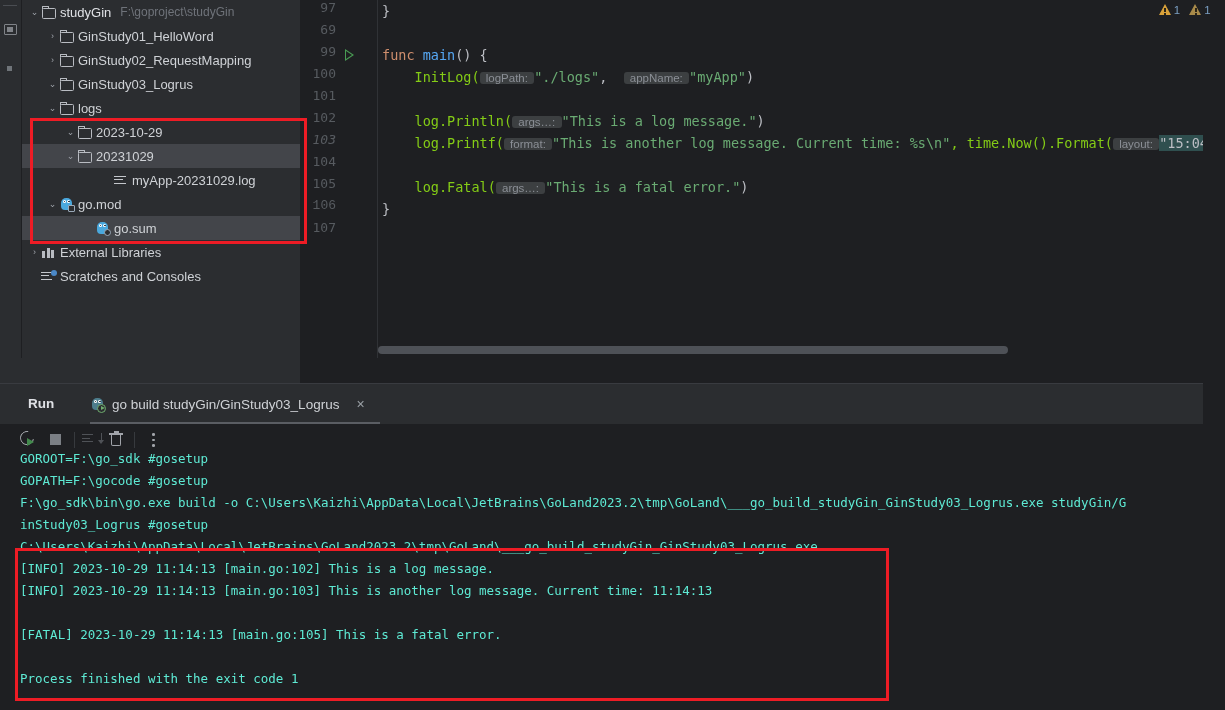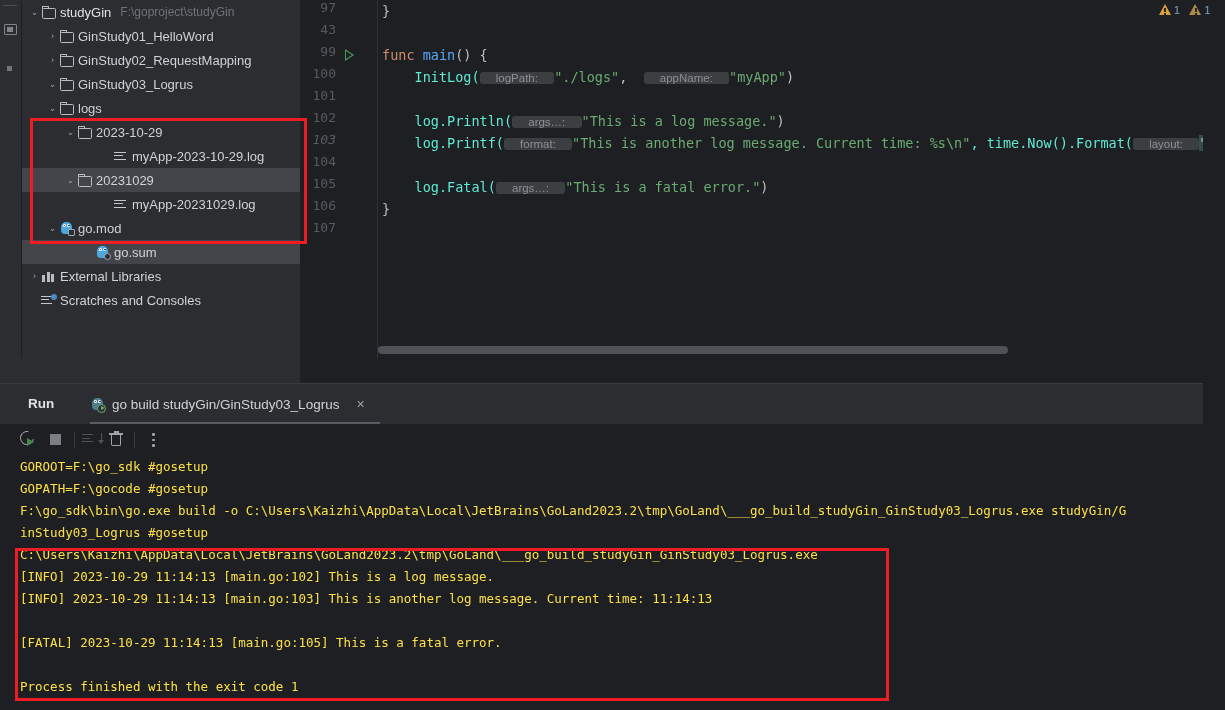--- a/index.html
+++ b/index.html
@@ -115,23 +115,23 @@
   .code {
     position: absolute; left: 78px; top: 0; width: 847px; height: 340px;
     font-family: "DejaVu Sans Mono", monospace; font-size: 13.5px; line-height: 22px;
     color: #bcbec4; white-space: pre;
   }
   .code .cl { position: absolute; left: 4px; height: 22px; line-height: 22px; }
   .kw  { color: #cf8e6d; }
   .fn  { color: #56a8f5; }
   .str { color: #6aab73; }
   .pl  { color: #bcbec4; }
-  .id  { color: #5eead4; }
+  .id  { color: #84cc16; }
   .hint {
-    background: #3c3f41; color: #8b8f96; border-radius: 3px; padding: 0px 13px;
+    background: #3c3f41; color: #8b8f96; border-radius: 3px; padding: 0px 3px;
     font-size: 11.5px; font-family: "Liberation Sans", sans-serif;
   }
   .strsel { background: #2f4f4f; }
 
   .topwarn { position: absolute; right: 8px; top: 3px; display: flex; align-items: center; gap: 2px; z-index: 20; }
   .warn-tri { position: relative; width: 13px; height: 13px; }
   .warn-tri .tri {
     position:absolute; left:0; top:1px; width: 0; height: 0;
     border-left: 6.5px solid transparent; border-right: 6.5px solid transparent; border-bottom: 11px solid #d8a13a;
   }
@@ -215,24 +215,24 @@
     border: 1.5px solid #b9bcc2; border-top: none; border-radius: 0 0 2px 2px;
   }
   .tbtn.sep2 { left: 134px; width: 1px; height: 16px; top: 8px; background: #3c3f43; }
   .tbtn.more { left: 144px; }
   .tbtn.more .d { position: absolute; left: 8px; width: 2.6px; height: 2.6px; background: #b9bcc2; border-radius: 50%; }
   .tbtn.more .d:nth-child(1) { top: 2px; }
   .tbtn.more .d:nth-child(2) { top: 7.5px; }
   .tbtn.more .d:nth-child(3) { top: 13px; }
 
   .console {
-    position: absolute; left: 0; top: 72px; width: 1225px; height: 255px;
+    position: absolute; left: 0; top: 64px; width: 1225px; height: 255px;
     background: #1e1f22; overflow: hidden;
     font-family: "DejaVu Sans Mono", monospace; font-size: 12.5px; line-height: 22px;
-    color: #fde047; padding-left: 20px; white-space: pre;
+    color: #5eead4; padding-left: 20px; white-space: pre;
   }
   .console .cline { height: 22px; }
   .rightfill { position: absolute; right: 0; top: 0; width: 22px; height: 710px; background: #1e1f22; }
 </style>
 </head>
 <body>
 
 <div id="app">
 
   <div class="toolstrip">
@@ -276,30 +276,20 @@
         <span style="display:inline-block;width:24px"></span>
         <span class="chev">⌄</span>
         <span class="ico folder"></span>
         <span class="nm">logs</span>
       </div>
       <div class="row">
         <span style="display:inline-block;width:42px"></span>
         <span class="chev">⌄</span>
         <span class="ico folder"></span>
         <span class="nm">2023-10-29</span>
-      </div>
-      <div class="row">
-        <span style="display:inline-block;width:78px"></span>
-        <span class="chev blank">·</span>
-        <span class="ico logfile">
-          <i></i>
-          <i></i>
-          <i></i>
-        </span>
-        <span class="nm">myApp-2023-10-29.log</span>
       </div>
       <div class="row sel">
         <span style="display:inline-block;width:42px"></span>
         <span class="chev">⌄</span>
         <span class="ico folder"></span>
         <span class="nm">20231029</span>
       </div>
       <div class="row">
         <span style="display:inline-block;width:78px"></span>
         <span class="chev blank">·</span>
@@ -352,31 +342,31 @@
           <span class="dot"></span>
         </span>
         <span class="nm">Scratches and Consoles</span>
       </div>
     </div>
   <div class="leftfill-bottom"></div>
 
   <div class="editor">
     <div class="gutter" id="gutter">
         <div class="ln" style="top: 0px;">97</div>
-        <div class="ln" style="top: 22px;">43</div>
+        <div class="ln" style="top: 22px;">69</div>
         <div class="ln" style="top: 44px;">99</div>
         <div class="runarrow" style="top: 49px;"></div>
         <div class="runarrow-in" style="top: 51px; left: 46px;"></div>
         <div class="ln" style="top: 66px;">100</div>
         <div class="ln" style="top: 88px;">101</div>
         <div class="ln" style="top: 110px;">102</div>
         <div class="ln" style="top: 132px; font-style: italic;">103</div>
         <div class="ln" style="top: 154px;">104</div>
         <div class="ln" style="top: 176px;">105</div>
-        <div class="ln" style="top: 198px;">106</div>
+        <div class="ln" style="top: 198px; font-family: Liberation Mono, monospace;">106</div>
         <div class="ln" style="top: 220px;">107</div>
         <div class="vline"></div>
       </div>
     <div class="code" id="code"><div class="cl" style="top: 0px;"><span class="pl">}</span></div><div class="cl" style="top: 22px;"></div><div class="cl" style="top: 44px;"><span class="kw">func </span><span class="fn">main</span><span class="pl">() {</span></div><div class="cl" style="top: 66px;"><span class="id">    InitLog(</span><span class="hint"> logPath: </span><span class="str">"./logs"</span><span class="pl">,  </span><span class="hint"> appName: </span><span class="str">"myApp"</span><span class="pl">)</span></div><div class="cl" style="top: 88px;"></div><div class="cl" style="top: 110px;"><span class="id">    log.Println(</span><span class="hint"> args…: </span><span class="str">"This is a log message."</span><span class="pl">)</span></div><div class="cl" style="top: 132px;"><span class="id">    log.Printf(</span><span class="hint"> format: </span><span class="str">"This is another log message. Current time: %s\n"</span><span class="id">, time.Now().Format(</span><span class="hint"> layout: </span><span class="strsel">"15:04:</span></div><div class="cl" style="top: 154px;"></div><div class="cl" style="top: 176px;"><span class="id">    log.Fatal(</span><span class="hint"> args…: </span><span class="str">"This is a fatal error."</span><span class="pl">)</span></div><div class="cl" style="top: 198px;"><span class="pl">}</span></div><div class="cl" style="top: 220px;"></div></div>
 
     <div class="topwarn">
       <span class="warn-tri">
           <span class="tri"></span>
           <span class="bang"></span>
         </span>

